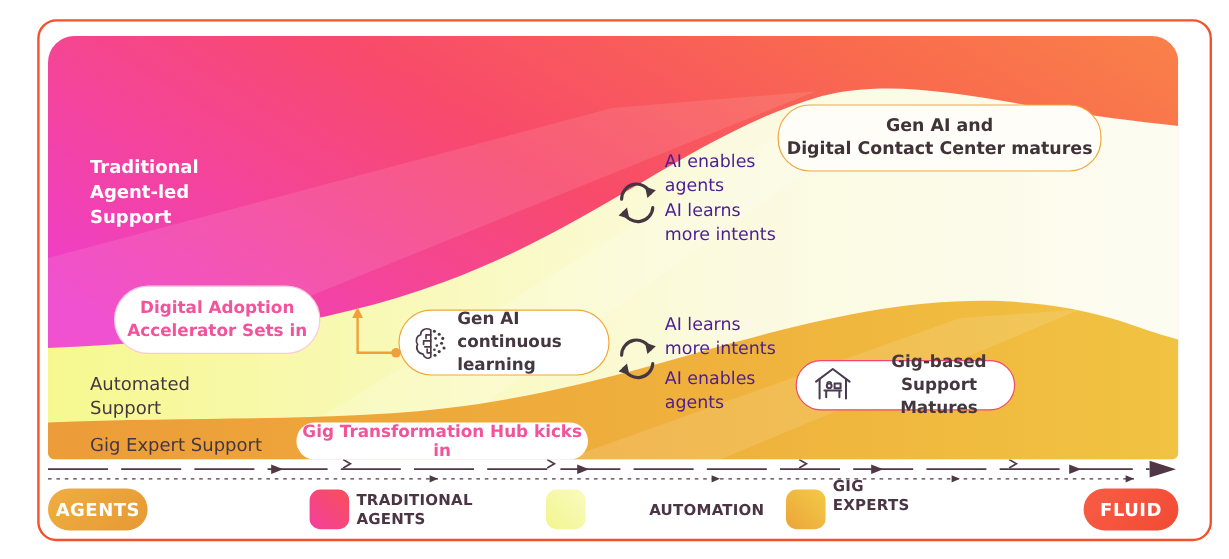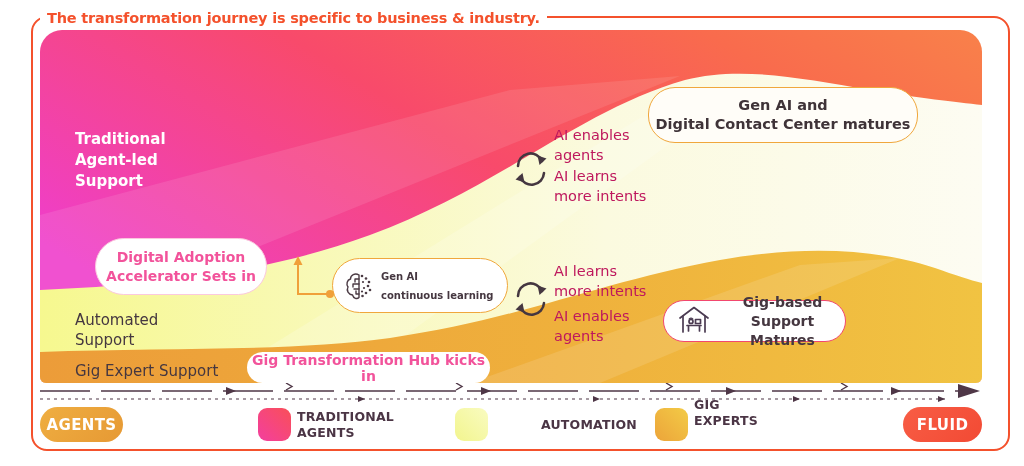--- a/index.html
+++ b/index.html
@@ -28,27 +28,27 @@
   .pill-digital{left:95px; top:238px; width:172px; height:57px; border-radius:29px;
     border:1.5px solid #fbc9de; color:#f2539b; font-weight:700; font-size:14px; line-height:19px;}
   .pill-gighub{left:247px; top:352px; width:243px; height:31px; border-radius:16px;
     color:#f2539b; font-weight:700; font-size:14px;}
   .pill-elite{left:710px; top:49px; width:256px; height:33px; border-radius:17px;
     border:1.5px solid #f58a9a; color:#f04d7c; font-weight:700; font-size:14.5px;}
   .pill-genai-matures{left:648px; top:87px; width:270px; height:56px; border-radius:27px;
     border:1.5px solid #f0a73c; color:#3f3338; font-weight:700; font-size:14.5px; line-height:19px;
     background:#fffdf8;}
   .pill-genai-learning{left:332px; top:258px; width:176px; height:55px; border-radius:28px;
-    border:1.5px solid #f0a73c; color:#453740; font-weight:700; font-size:10px; line-height:19px;
+    border:1.5px solid #f0a73c; color:#453740; font-weight:700; font-size:14px; line-height:19px;
     justify-content:flex-start; padding-left:10px; text-align:left; gap:6px;}
   .pill-gigmatures{left:663px; top:300px; width:183px; height:42px; border-radius:29px;
     border:1.5px solid #f2476f; color:#453740; font-weight:700; font-size:14px; line-height:19px;
     justify-content:flex-start; padding-left:12px; gap:8px;}
   
-  .cycle-label{position:absolute; font-size:14.5px; line-height:20px; color:#be185d;}
+  .cycle-label{position:absolute; font-size:14.5px; line-height:20px; color:#4c1d95;}
   
   .icon{display:inline-block; line-height:0;}
   .cycle-icon{position:absolute; width:40px; height:46px;}
   .cycle-top{left:511px; top:146px;}
   .cycle-bottom{left:511px; top:276px;}
   .connector{position:absolute; left:290px; top:254px;}
   
   .timeline{position:absolute; left:40px; top:383px; width:942px; height:24px;}
   
   .legend-pill{position:absolute; height:35px; border-radius:18px; color:#ffffff;
@@ -65,21 +65,20 @@
   .legend-label-1{left:297px; top:409px;}
   .legend-label-2{left:494px; top:417px;margin-left:47px;}
   .legend-label-3{left:694px; top:397px;}
 </style>
 </head>
 <body>
 
 <div id="canvas">
 
   <div class="frame"></div>
-  <div class="title">The transformation journey is specific to business &amp; industry.</div>
 
   <div class="chart">
     <svg class="bg" width="942" height="353" viewBox="0 0 942 353">
       <defs>
         <linearGradient id="gBase" x1="0%" y1="60%" x2="100%" y2="0%">
           <stop offset="0%" stop-color="#ef3ecb"></stop>
           <stop offset="45%" stop-color="#f84a6b"></stop>
           <stop offset="78%" stop-color="#f96b4d"></stop>
           <stop offset="100%" stop-color="#f9814a"></stop>
         </linearGradient>

